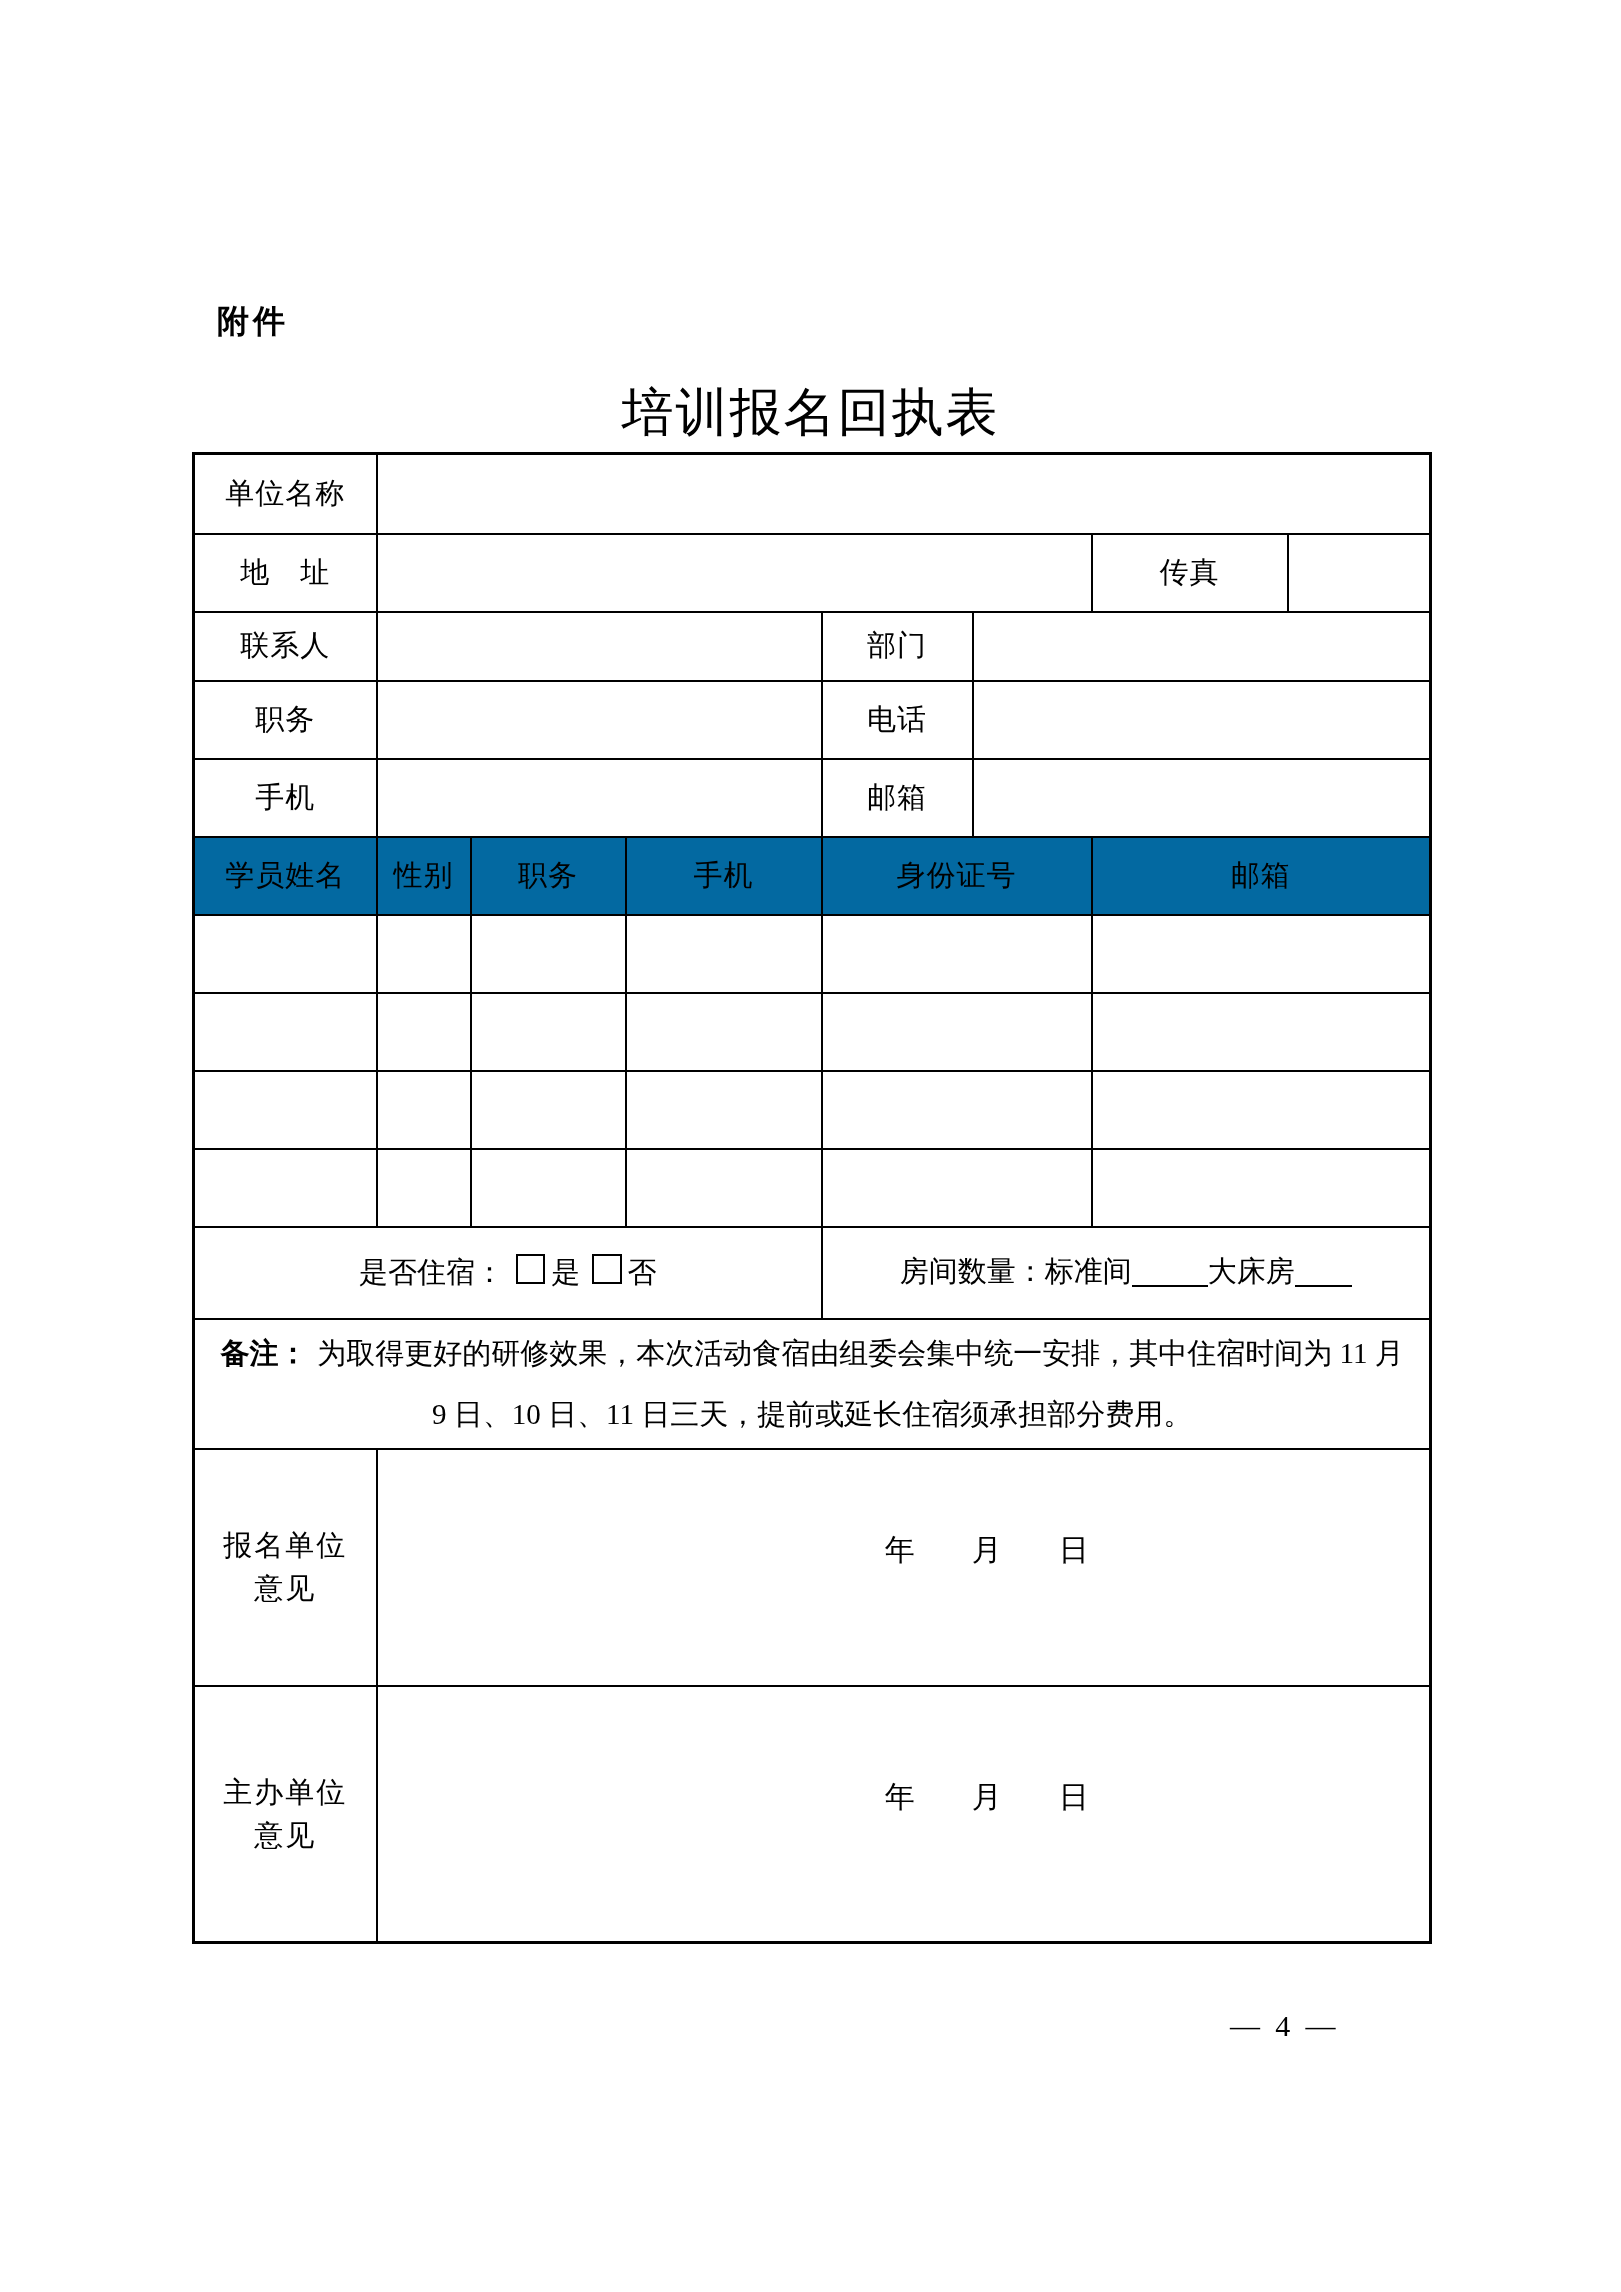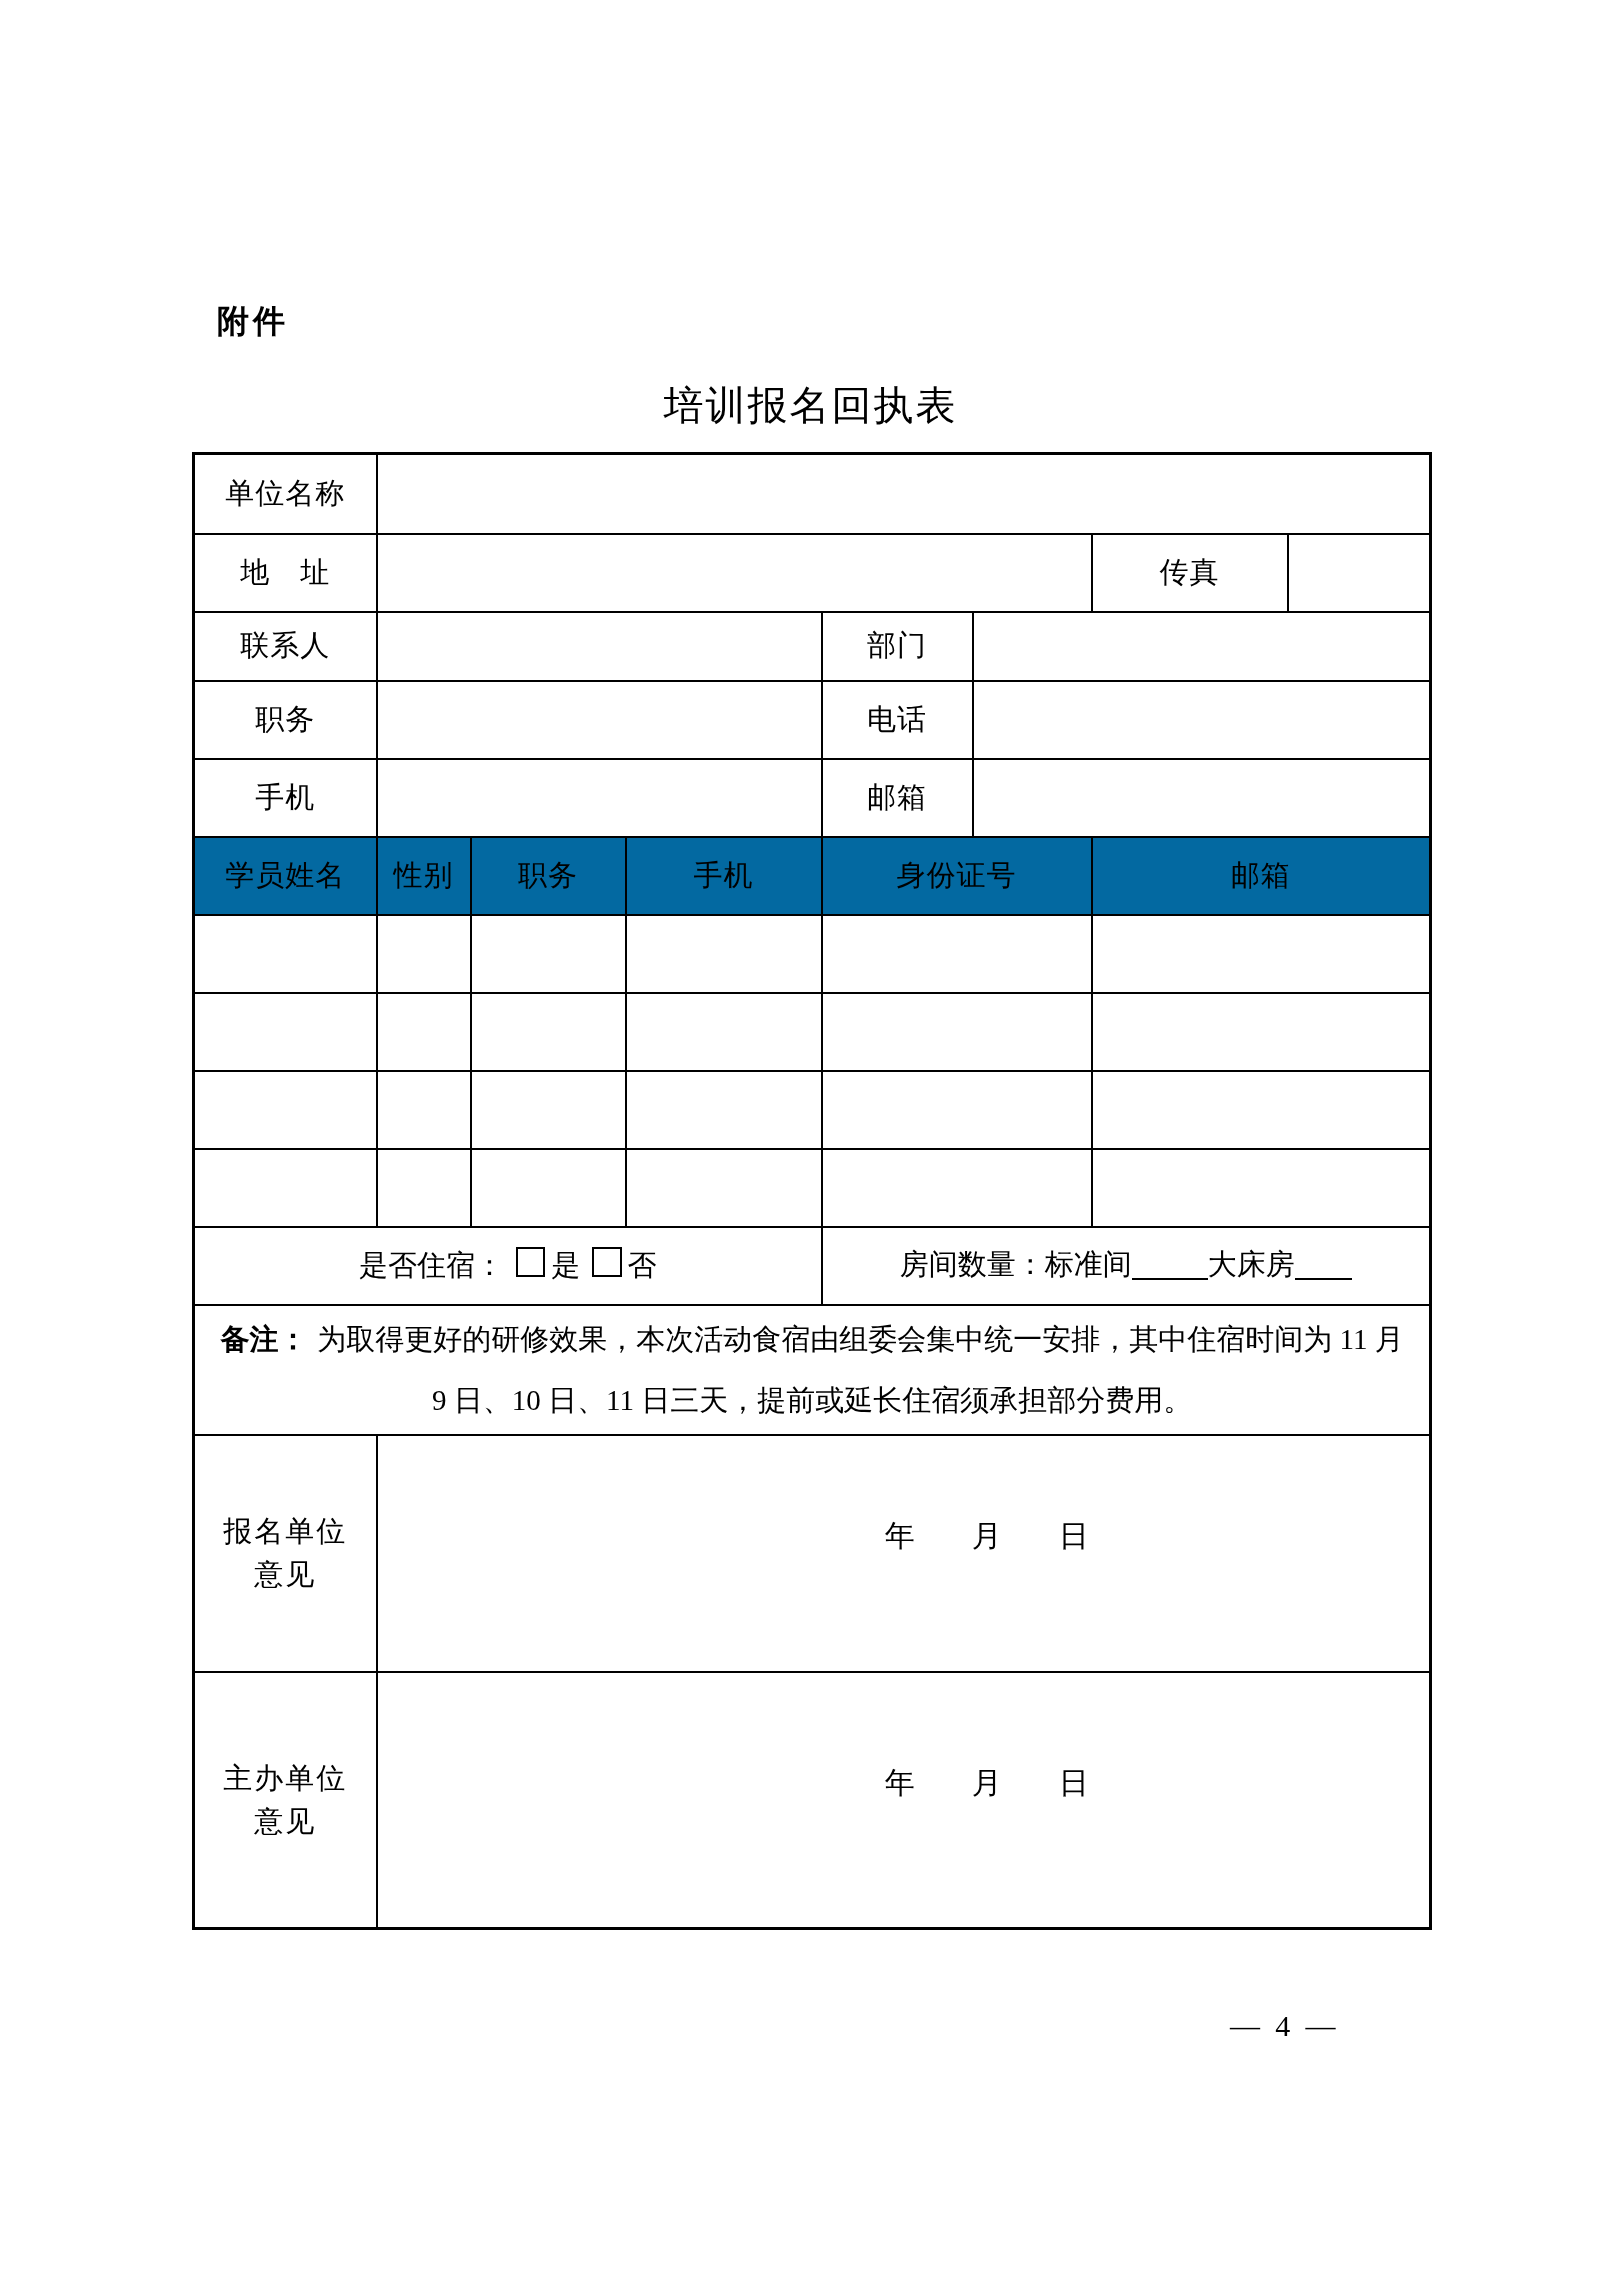--- a/index.html
+++ b/index.html
@@ -10,21 +10,21 @@
     font-family:"Liberation Serif","DejaVu Serif",serif;
     color:#000;
     overflow:hidden;
   }
   .attachment{
     position:absolute;left:217px;top:300px;
     font-size:32px;font-weight:bold;letter-spacing:3.9px;
   }
   .doc-title{
     position:absolute;left:0;top:378px;width:1621px;
-    text-align:center;font-size:40px;font-weight:normal;
+    text-align:center;font-size:52px;font-weight:normal;
     letter-spacing:2px;margin:0;
   }
   table.form{
     position:absolute;left:192px;top:452px;
     width:1237px;
     border-collapse:collapse;table-layout:fixed;
     border:3.9px solid #000;
   }
   table.form td{
     border:2px solid #000;
@@ -162,21 +162,21 @@
     </tr>
     <tr style="height:78px">
       <td></td>
       <td></td>
       <td></td>
       <td></td>
       <td colspan="2"></td>
       <td colspan="2"></td>
     </tr>
 
-    <tr style="height:78px">
+    <tr style="height:92px">
       <td colspan="4">
         <span>是否住宿：</span><span class="stay-option"><span class="checkbox"></span><span>是</span></span><span class="stay-option"><span class="checkbox"></span><span>否</span></span>
       </td>
       <td colspan="4">
         <span>房间数量：</span><span>标准间</span><span class="blank std"></span><span>大床房</span><span class="blank king"></span>
       </td>
     </tr>
 
     <tr style="height:130px">
       <td colspan="8" class="notes-cell">

